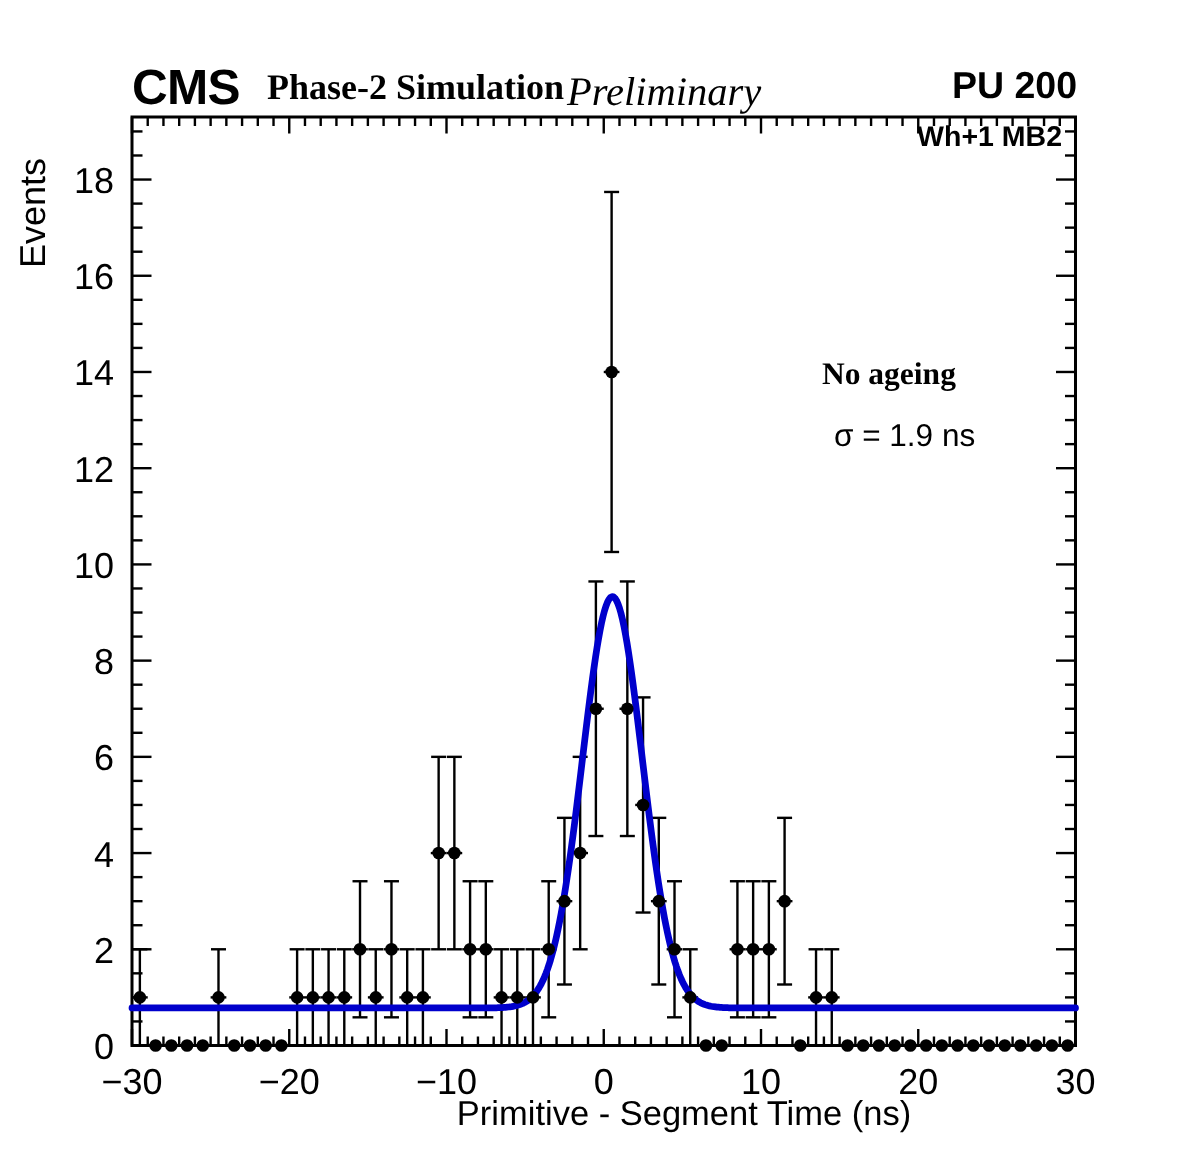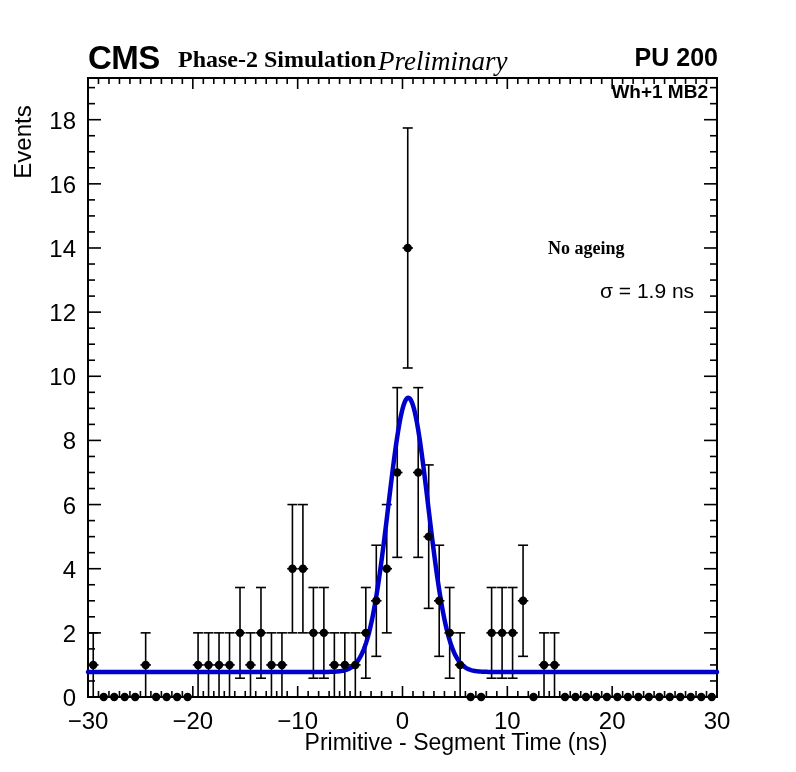--- a/index.html
+++ b/index.html
@@ -19,23 +19,23 @@
   .ylabel{position:absolute;left:-22px;top:128px;width:90px;text-align:center;
           transform:rotate(-90deg);transform-origin:50% 50%;
           font-family:"Liberation Sans",sans-serif;font-size:24px;}
   .xlabel{position:absolute;left:0;top:729px;width:796px;text-align:center;
           padding-left:116px;box-sizing:border-box;
           font-family:"Liberation Sans",sans-serif;font-size:23px;}
 
   .region{position:absolute;right:88px;top:82px;font-family:"Liberation Sans",sans-serif;
           font-weight:bold;font-size:19px;line-height:1;}
   .note1{position:absolute;left:548px;top:239px;font-family:"Liberation Serif",serif;
-         font-weight:bold;font-size:18px;line-height:1;}
+         font-weight:bold;font-size:21px;line-height:1;}
   .note2{position:absolute;left:556px;top:280px;font-family:"Liberation Sans",sans-serif;
-         font-size:21px;line-height:1;margin-left:44px;}
+         font-size:21px;line-height:1;}
 
   svg{position:absolute;left:0;top:0;}
   .tklab{font-family:"Liberation Sans",sans-serif;font-size:24px;fill:#000;}
 </style>
 </head>
 <body>
 
 <div id="root">
 
   <div class="hdr">

